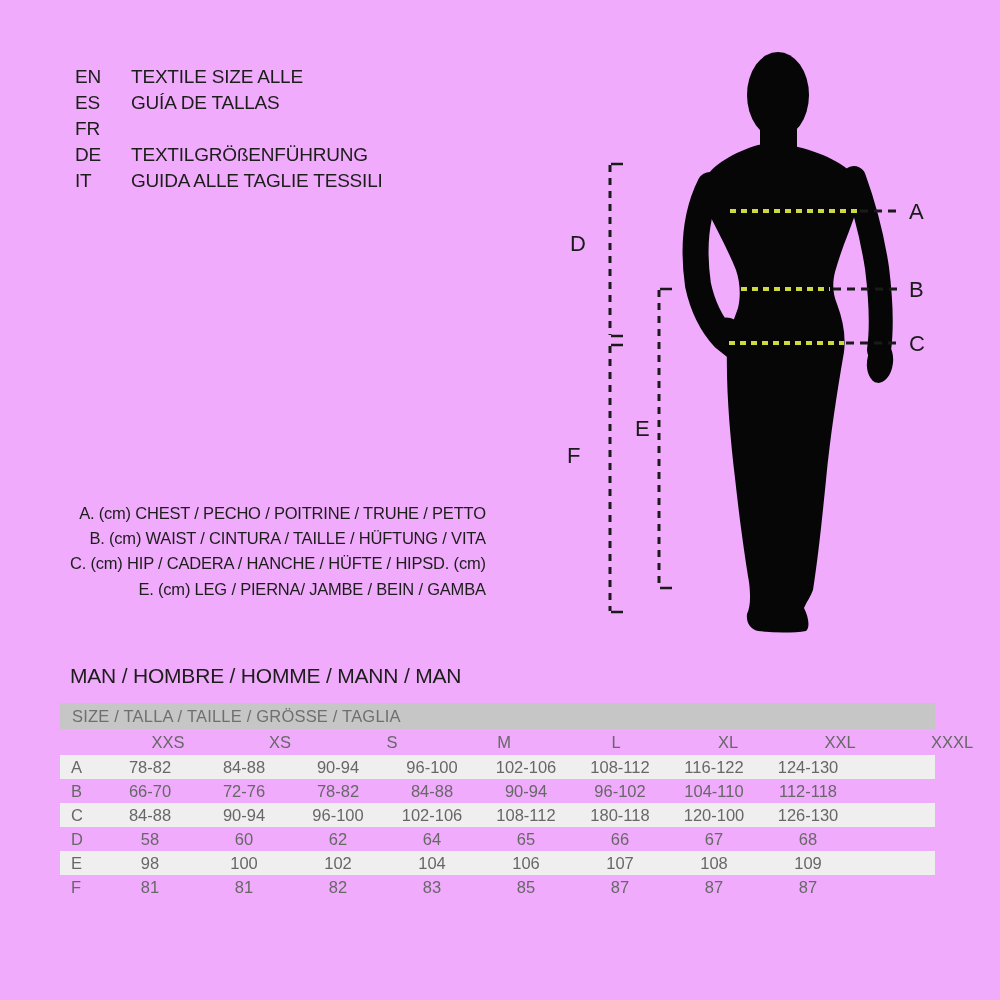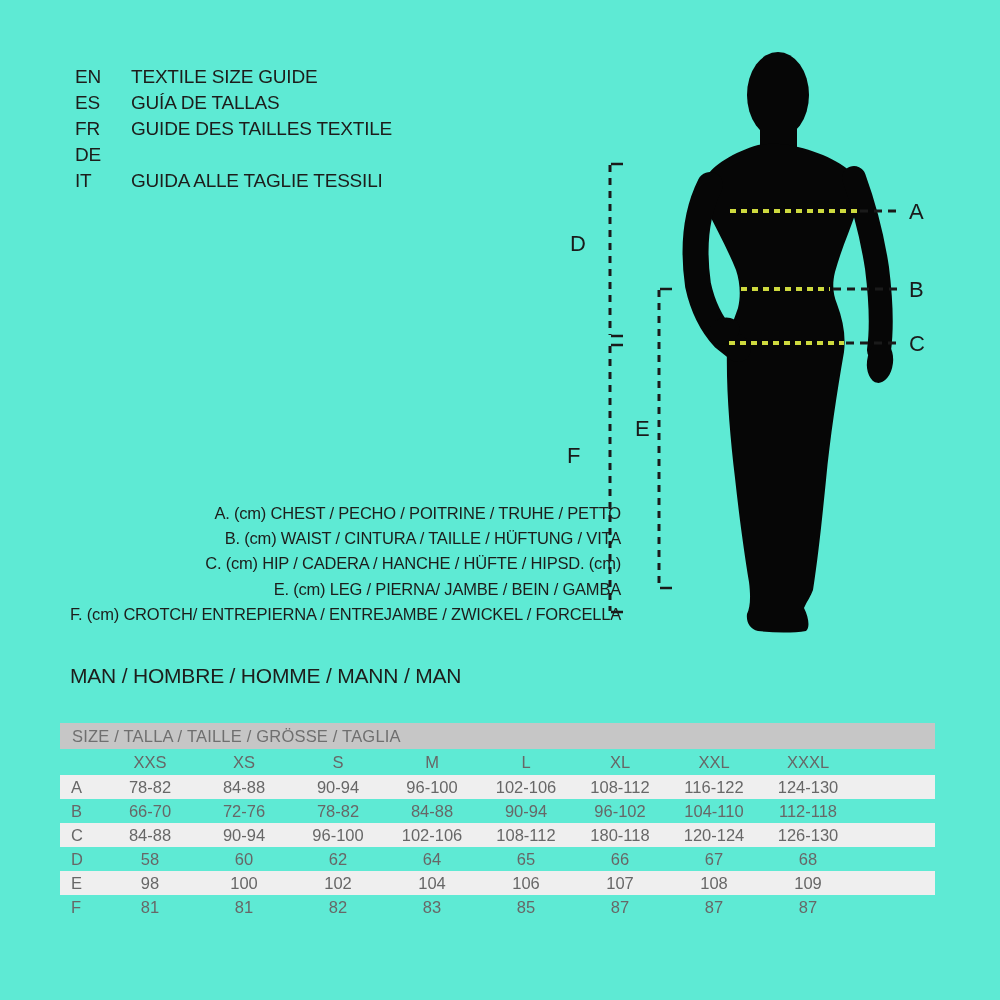--- a/index.html
+++ b/index.html
@@ -1,60 +1,60 @@
 <!DOCTYPE html>
 <html><head>
 <meta charset="utf-8">
 <style>
   html,body{margin:0;padding:0;background:#fff;}
   #page{
-    position:relative;width:1000px;height:1000px;background:#5eead4;overflow:hidden;
+    position:relative;width:1000px;height:1000px;background:#f0abfc;overflow:hidden;
     font-family:"Liberation Sans",sans-serif;color:#1d1d1b;
   }
   
   #lang-block{position:absolute;left:75px;top:64px;}
   .lang-row{display:flex;line-height:26px;font-size:19px;letter-spacing:-0.2px;}
   .lang-code{width:56px;flex:0 0 56px;}
   
   #diagram-svg{position:absolute;left:0;top:0;width:1000px;height:1000px;pointer-events:none;}
   .measure-label{font-size:22px;fill:#1a1a1a;font-family:"Liberation Sans",sans-serif;}
   
   #legend-block{position:absolute;left:70px;top:501px;text-align:right;}
   .legend-line{line-height:25.2px;font-size:16.5px;letter-spacing:-0.2px;white-space:nowrap;}
   
   #gender-line{position:absolute;left:70px;top:664px;font-size:21px;letter-spacing:-0.2px;}
   
   #size-table{position:absolute;left:60px;top:703px;width:875px;font-size:16.5px;color:#676767;}
   #table-title{height:26px;line-height:26px;padding-left:12px;letter-spacing:0.2px;}
   .t-row{display:grid;grid-template-columns:43px repeat(8,94px) 1fr;align-items:center;}
-  .t-head{height:26px;}
+  .t-head{height:26px;gap:18px;}
   .t-data{height:24px;}
   .t-cell{text-align:center;}
   .t-label{text-align:left;padding-left:11px;}
 </style>
 </head>
 <body>
 
 <div id="page">
 
   <div id="lang-block">
       <div class="lang-row">
         <span class="lang-code">EN</span>
-        <span class="lang-title">TEXTILE SIZE GUIDE</span>
+        <span class="lang-title">TEXTILE SIZE ALLE</span>
       </div>
       <div class="lang-row">
         <span class="lang-code">ES</span>
         <span class="lang-title">GUÍA DE TALLAS</span>
       </div>
       <div class="lang-row">
         <span class="lang-code">FR</span>
-        <span class="lang-title">GUIDE DES TAILLES TEXTILE</span>
       </div>
       <div class="lang-row">
         <span class="lang-code">DE</span>
+        <span class="lang-title">TEXTILGRÖßENFÜHRUNG</span>
       </div>
       <div class="lang-row">
         <span class="lang-code">IT</span>
         <span class="lang-title">GUIDA ALLE TAGLIE TESSILI</span>
       </div>
     </div>
 
   <svg id="diagram-svg" viewBox="0 0 1000 1000" xmlns="http://www.w3.org/2000/svg">
     <g fill="#060606" stroke="none">
       <ellipse cx="778" cy="95" rx="31" ry="43"></ellipse>
@@ -119,27 +119,26 @@
       <text class="measure-label" x="635" y="436">E</text>
       <text class="measure-label" x="567" y="463">F</text>
     </g>
   </svg>
 
   <div id="legend-block">
       <div class="legend-line">A. (cm) CHEST / PECHO / POITRINE / TRUHE / PETTO</div>
       <div class="legend-line">B. (cm) WAIST / CINTURA / TAILLE / HÜFTUNG / VITA</div>
       <div class="legend-line">C. (cm) HIP / CADERA / HANCHE / HÜFTE / HIPSD. (cm)</div>
       <div class="legend-line">E. (cm) LEG / PIERNA/ JAMBE / BEIN / GAMBA</div>
-      <div class="legend-line">F. (cm) CROTCH/ ENTREPIERNA / ENTREJAMBE / ZWICKEL / FORCELLA</div>
     </div>
 
   <div id="gender-line">MAN / HOMBRE / HOMME / MANN / MAN</div>
 
   <div id="size-table" style="color: rgb(103, 103, 103);">
-    <div id="table-title" style="background: rgb(198, 198, 198); color: rgb(111, 111, 111); margin-top: 20px;">SIZE / TALLA / TAILLE / GRÖSSE / TAGLIA</div>
+    <div id="table-title" style="background: rgb(198, 198, 198); color: rgb(111, 111, 111);">SIZE / TALLA / TAILLE / GRÖSSE / TAGLIA</div>
     <div class="t-row t-head" id="table-head-row">
         <div class="t-cell t-label"></div>
         <div class="t-cell">XXS</div>
         <div class="t-cell">XS</div>
         <div class="t-cell">S</div>
         <div class="t-cell">M</div>
         <div class="t-cell">L</div>
         <div class="t-cell">XL</div>
         <div class="t-cell">XXL</div>
         <div class="t-cell">XXXL</div>
@@ -171,21 +170,21 @@
           <div class="t-cell"></div>
         </div>
         <div class="t-row t-data" style="background: rgb(239, 239, 239);">
           <div class="t-cell t-label">C</div>
           <div class="t-cell">84-88</div>
           <div class="t-cell">90-94</div>
           <div class="t-cell">96-100</div>
           <div class="t-cell">102-106</div>
           <div class="t-cell">108-112</div>
           <div class="t-cell">180-118</div>
-          <div class="t-cell">120-124</div>
+          <div class="t-cell">120-100</div>
           <div class="t-cell">126-130</div>
           <div class="t-cell"></div>
         </div>
         <div class="t-row t-data">
           <div class="t-cell t-label">D</div>
           <div class="t-cell">58</div>
           <div class="t-cell">60</div>
           <div class="t-cell">62</div>
           <div class="t-cell">64</div>
           <div class="t-cell">65</div>

